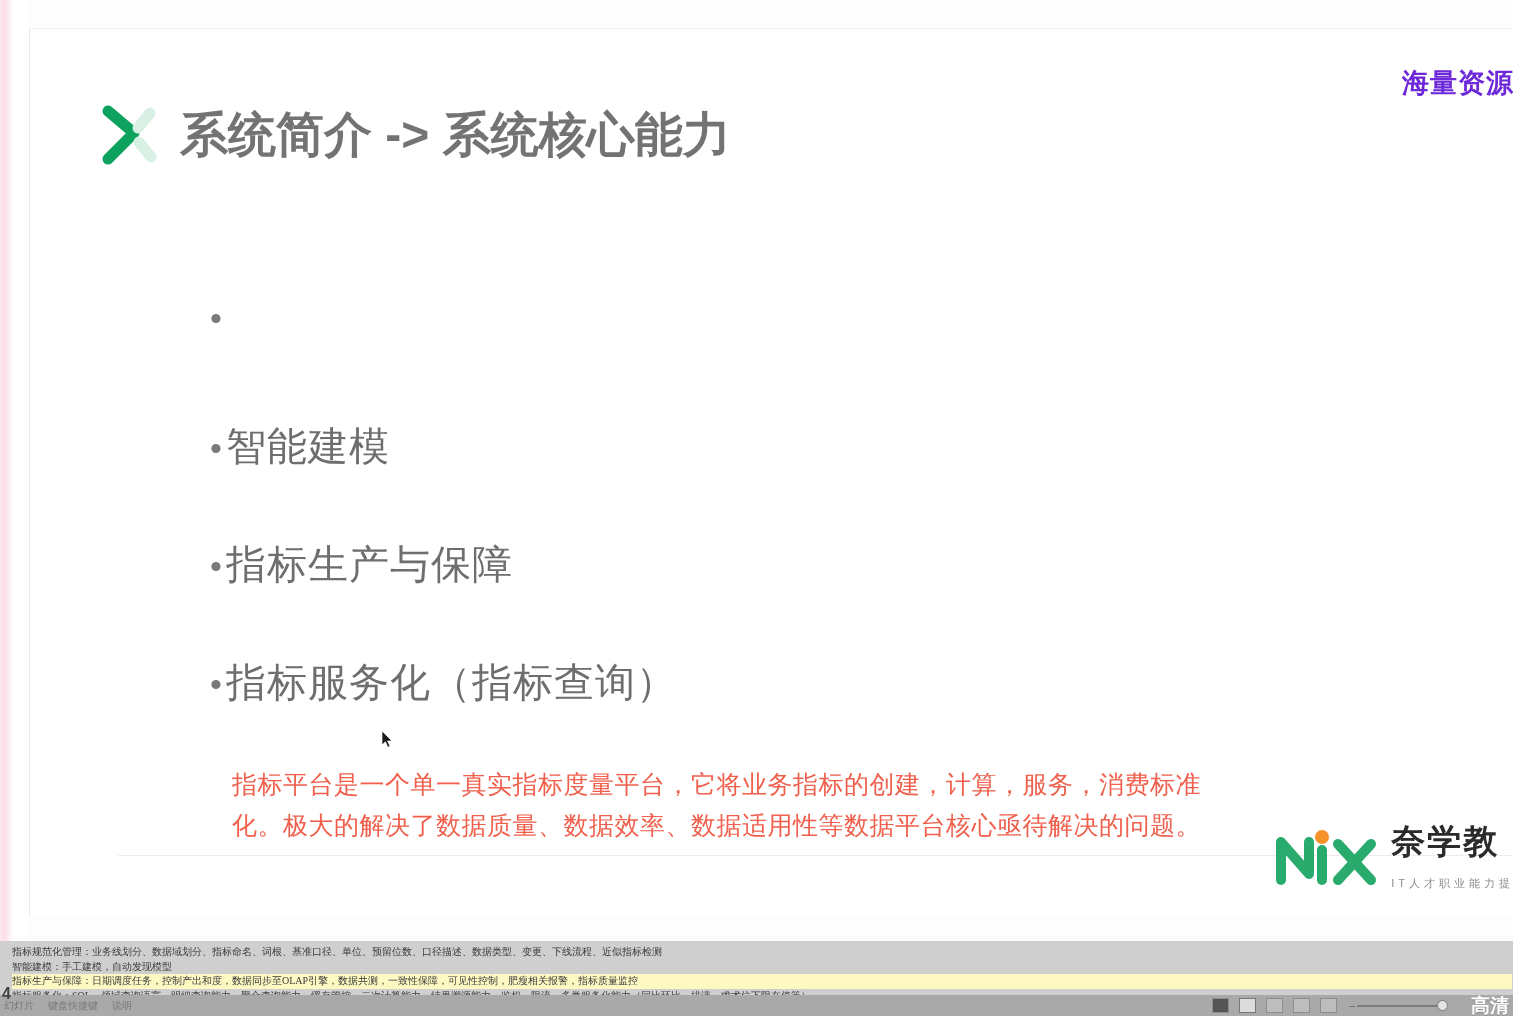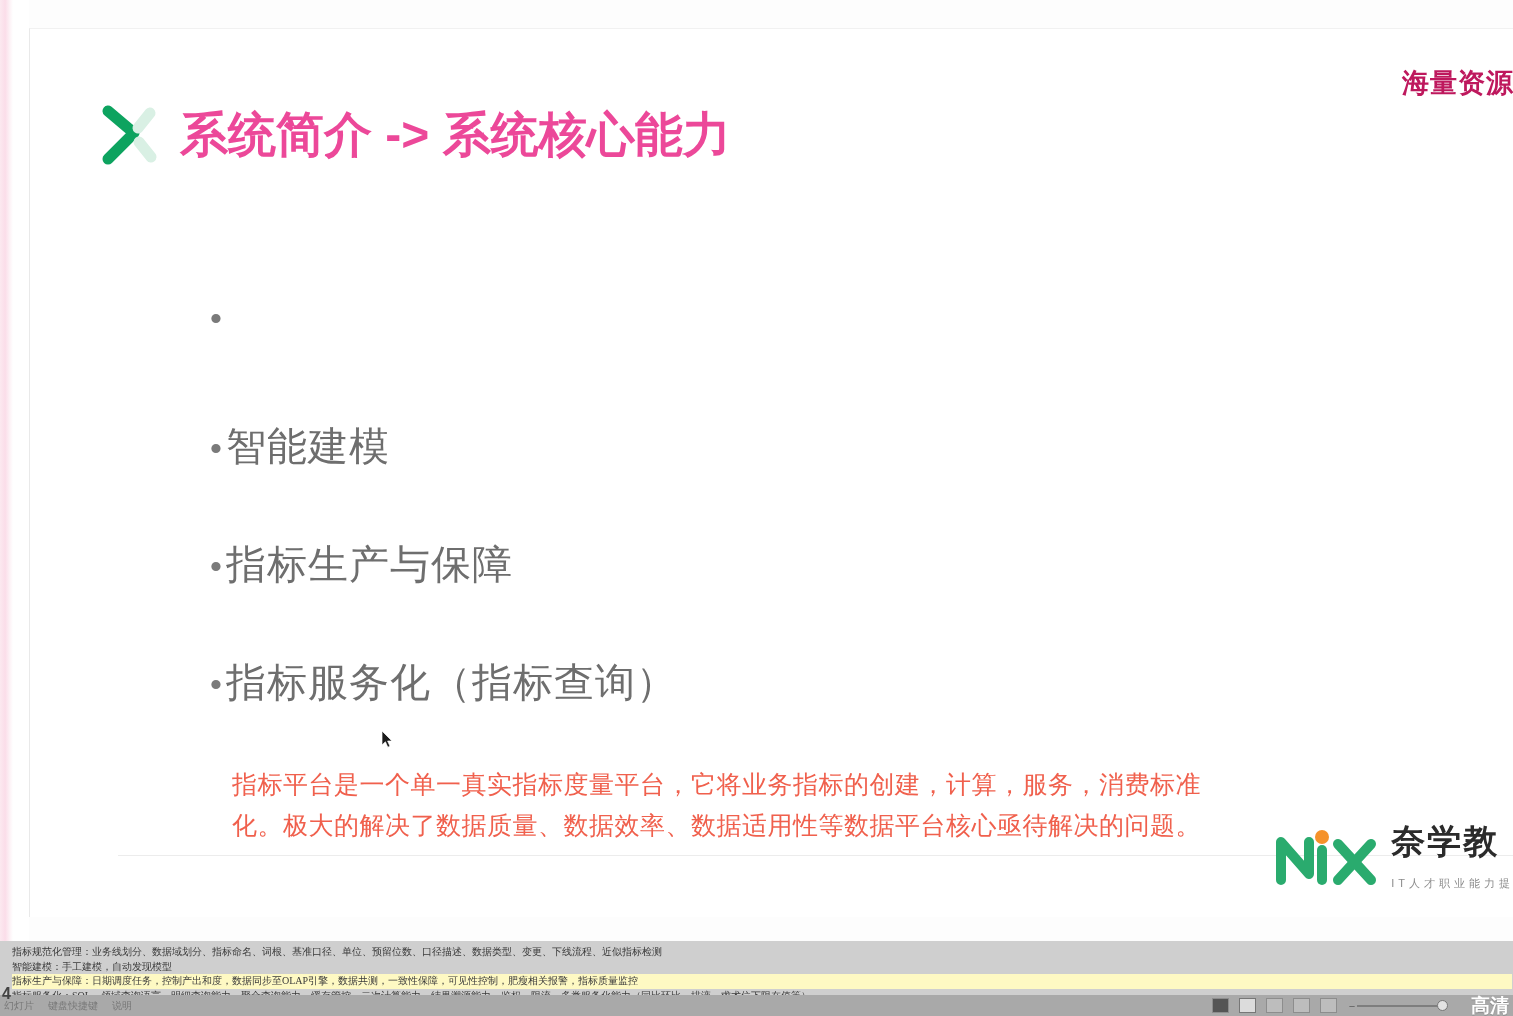--- a/index.html
+++ b/index.html
@@ -51,21 +51,21 @@
   }
 
   
   .corner-note {
     position: absolute;
     right: 0px;
     top: 36px;
     font-family: Liberation Sans, sans-serif;
     font-size: 27px;
     font-weight: bold;
-    color: #be185d;
+    color: #6d28d9;
     white-space: nowrap;
     letter-spacing: 1px;
   }
 
   
   .title-row {
     position: absolute;
     left: 68px;
     top: 75px;
     display: flex;
@@ -76,21 +76,21 @@
     width: 60px;
     height: 62px;
     position: relative;
     flex: none;
   }
   .x-logo svg { display: block; }
 
   .slide-title {
     font-size: 48px;
     font-weight: bold;
-    color: #ec4899;
+    color: #737373;
     white-space: nowrap;
     line-height: 1.1;
     font-family: "Liberation Sans", "DejaVu Sans", sans-serif;
   }
 
   
   .bullets {
     position: absolute;
     left: 150px;
     top: 272px;

